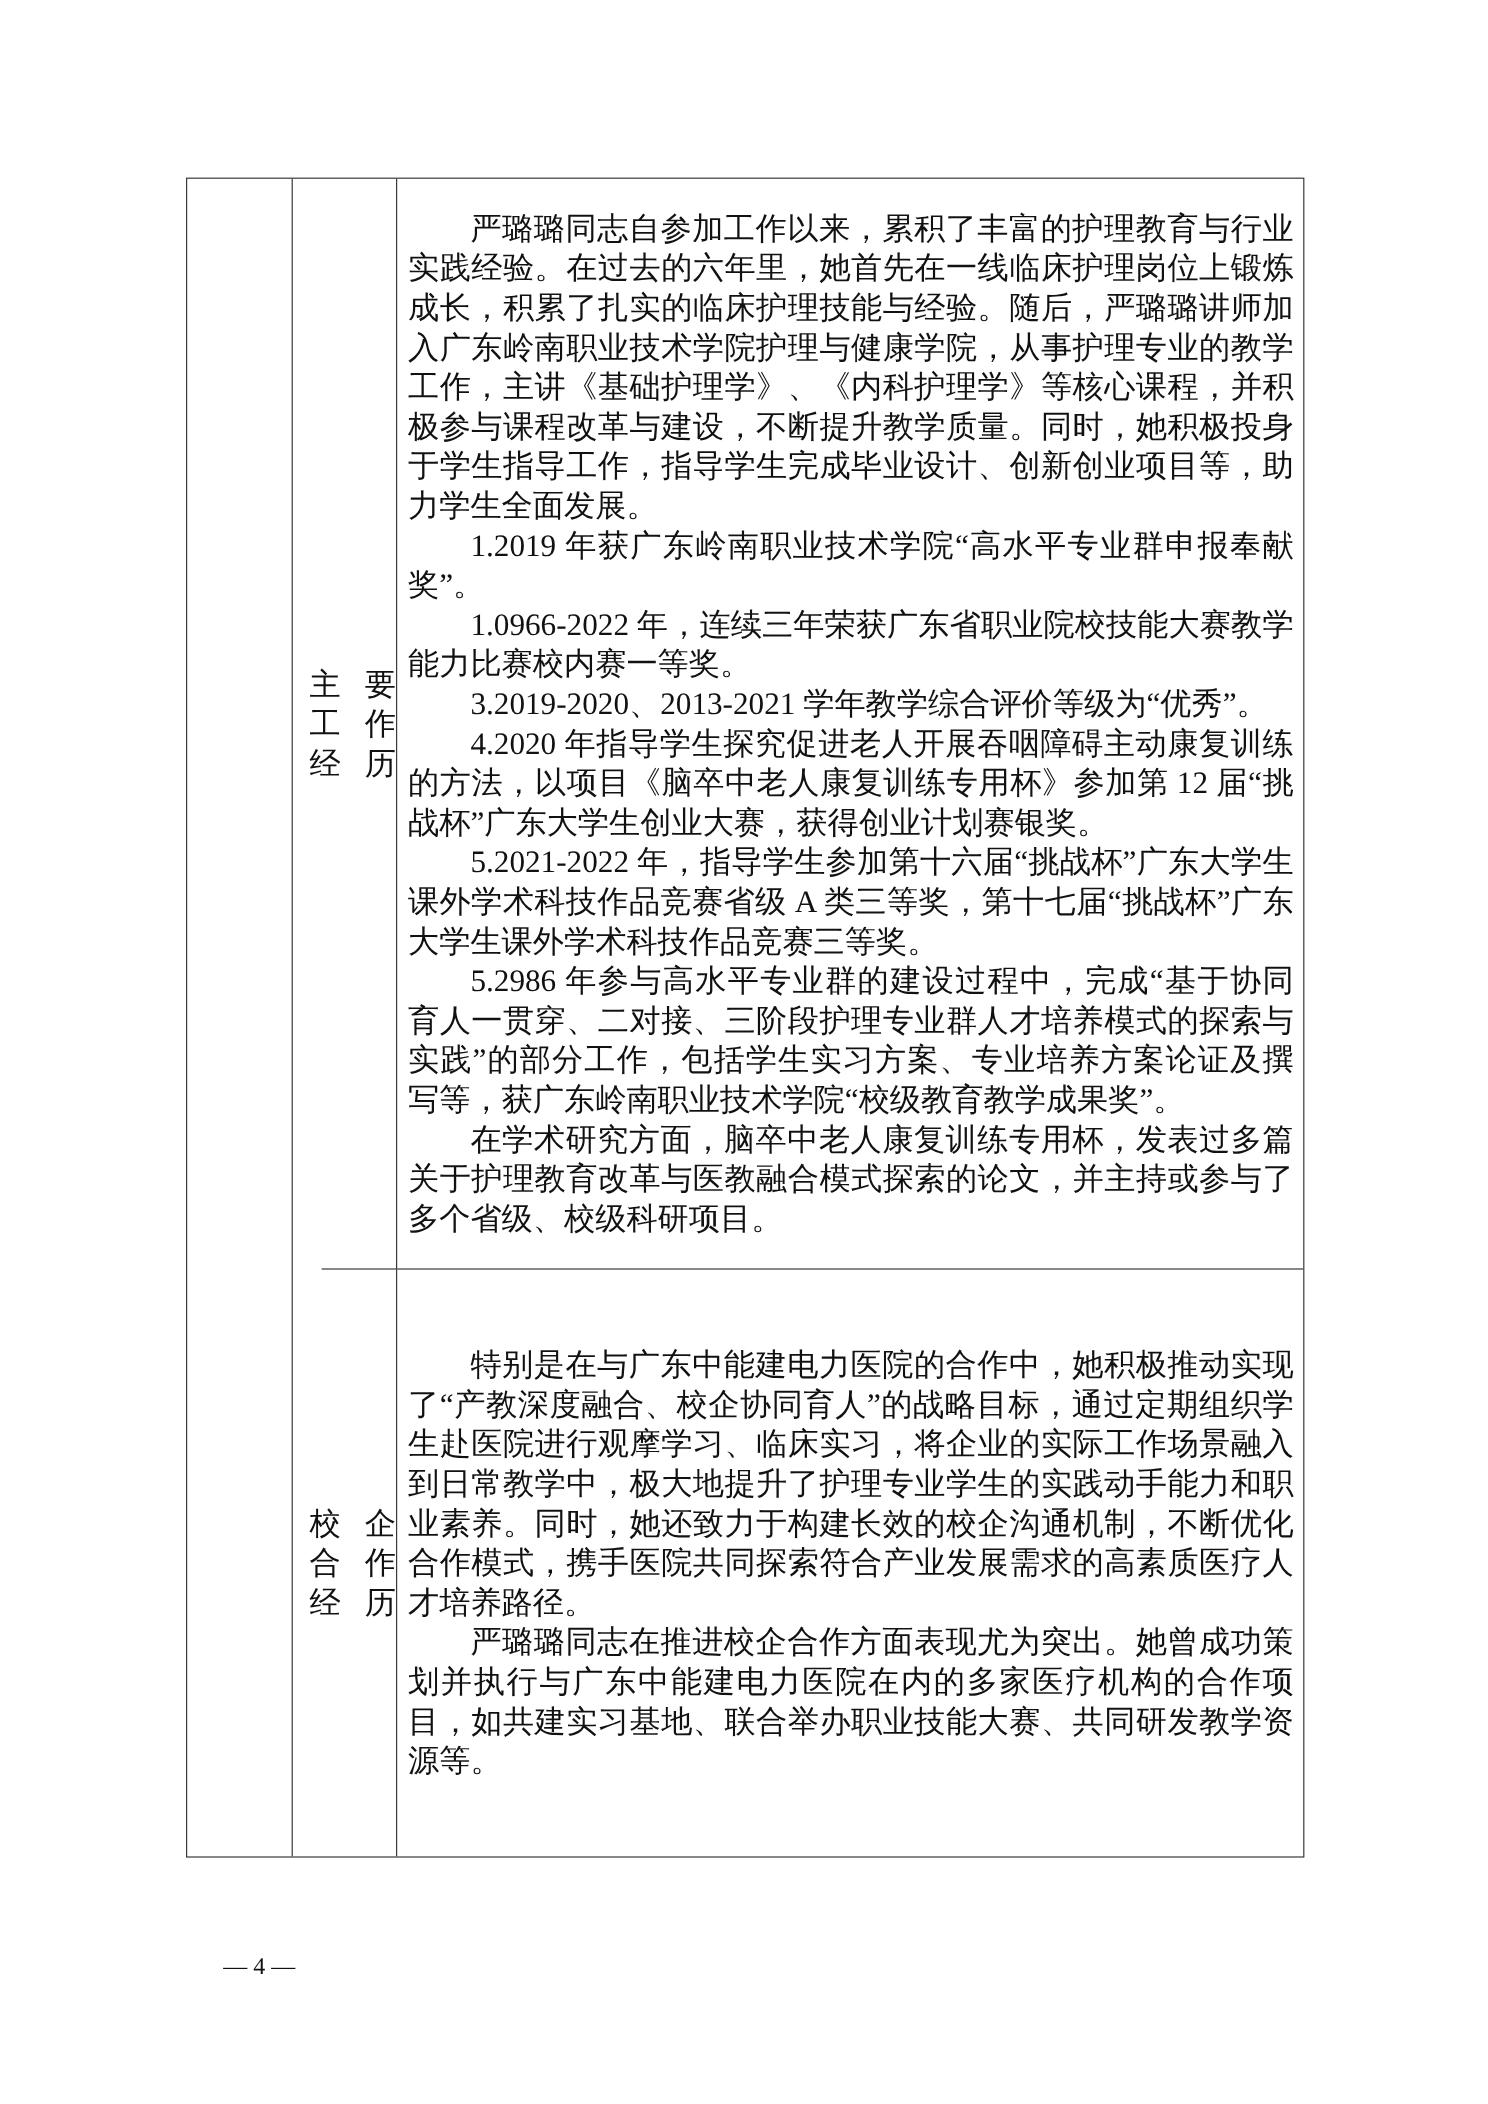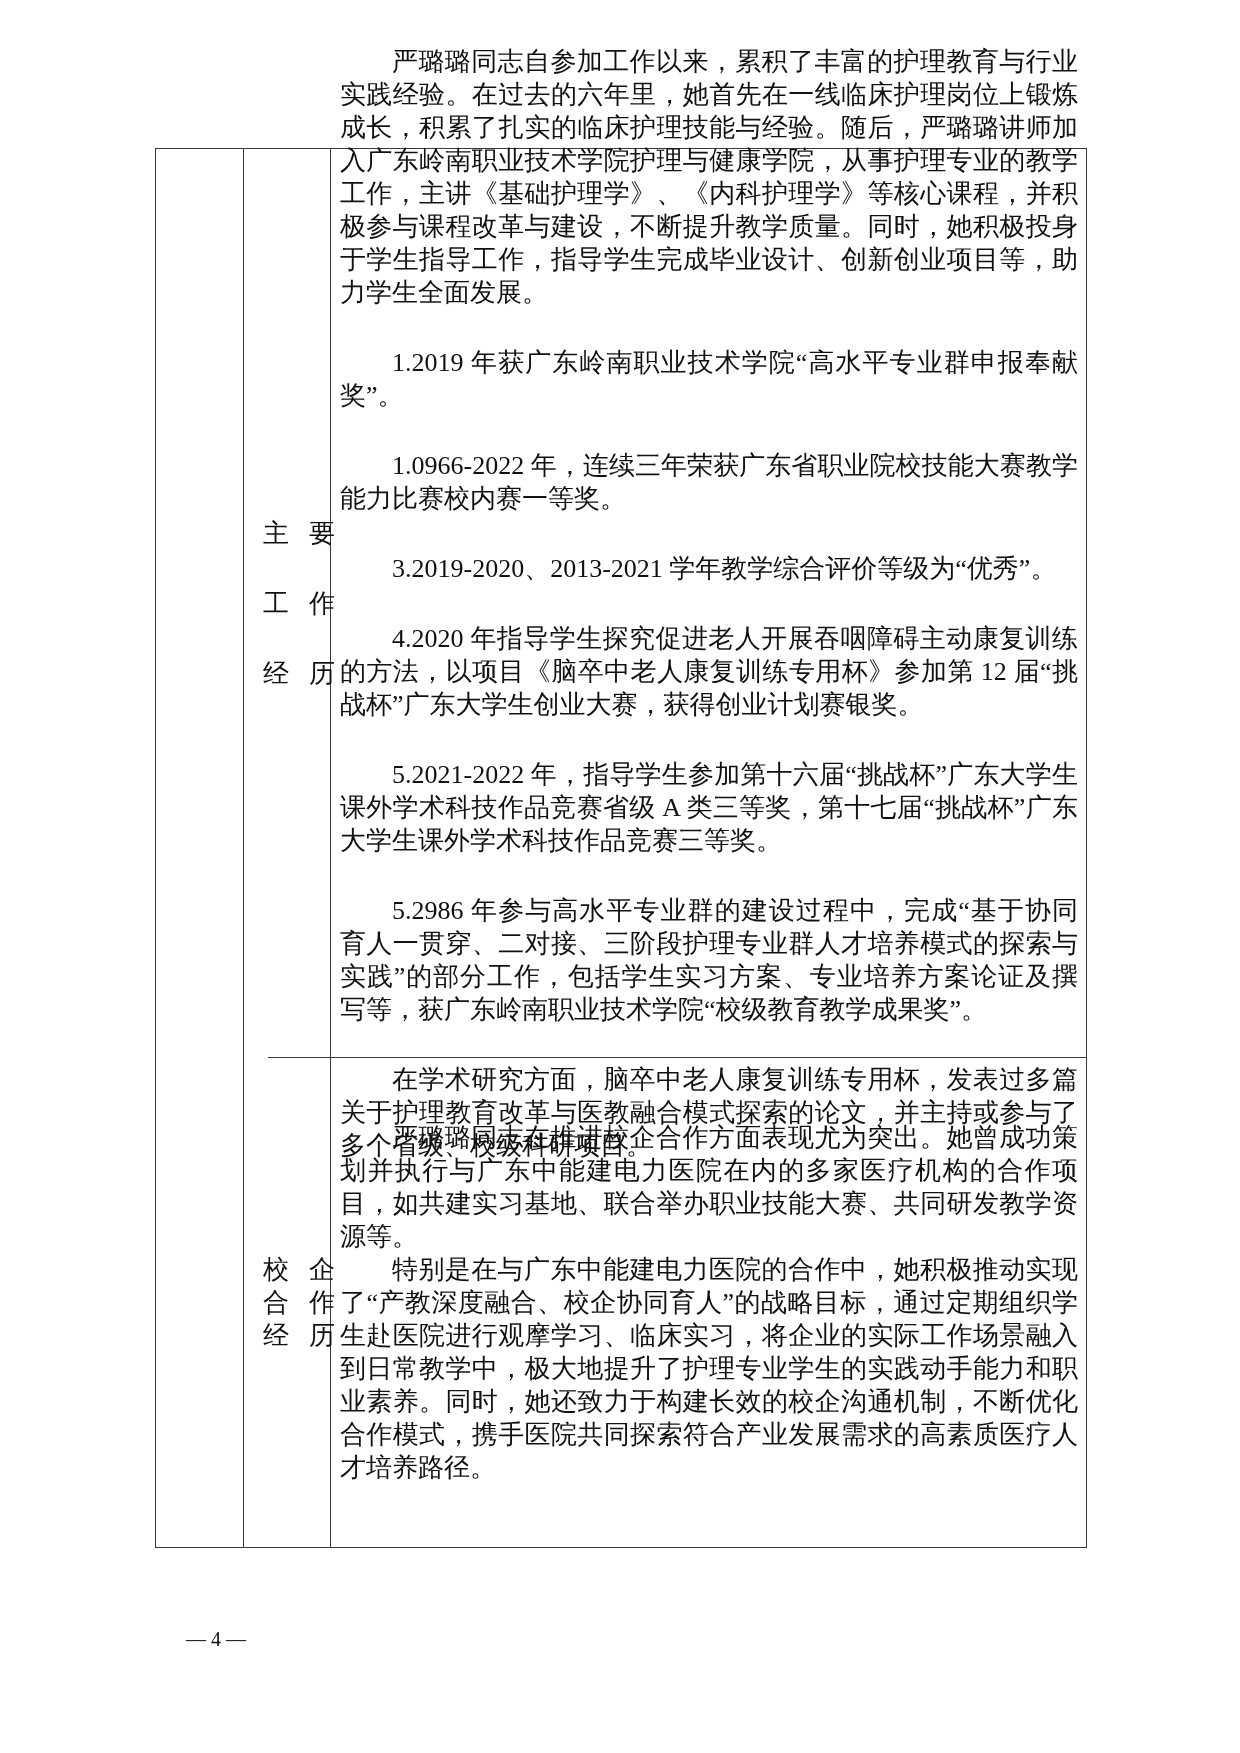--- a/index.html
+++ b/index.html
@@ -34,40 +34,39 @@
   }
   .cell-side {
     grid-column: 1;
     grid-row: 1 / 3;
     border-right: 1.5px solid #3a3a3a;
   }
   .cell-label {
     grid-column: 2;
     display: flex;
     flex-direction: column;
-    align-items: center;
+    align-items: flex-end;
     justify-content: center;
     border-right: 1.5px solid #3a3a3a;
     font-size: 26px;
     line-height: 33px;
     margin-left: 24px;
   }
   .cell-content {
     grid-column: 3;
     display: flex;
     flex-direction: column;
     justify-content: center;
     padding: 0 8px 0 9px;
     font-size: 26px;
     line-height: 33px;
   }
   .row1 {
     grid-row: 1;
     border-bottom: 1.5px solid #3a3a3a;
-    gap: 37px;
   }
   .row2 {
     grid-row: 2;
   }
   .label-line {
     width: 72px;
     text-align: justify;
     text-align-last: justify;
     white-space: nowrap;
   }
@@ -114,21 +113,21 @@
       <p>在学术研究方面，脑卒中老人康复训练专用杯，发表过多篇关于护理教育改革与医教融合模式探索的论文，并主持或参与了多个省级、校级科研项目。</p>
     </div>
 
     <div class="cell cell-label row2">
       <span class="label-line">校企</span>
       <span class="label-line">合作</span>
       <span class="label-line">经历</span>
     </div>
 
     <div class="cell cell-content row2">
+      <p>特别是在与广东中能建电力医院的合作中，她积极推动实现了“产教深度融合、校企协同育人”的战略目标，通过定期组织学生赴医院进行观摩学习、临床实习，将企业的实际工作场景融入到日常教学中，极大地提升了护理专业学生的实践动手能力和职业素养。同时，她还致力于构建长效的校企沟通机制，不断优化合作模式，携手医院共同探索符合产业发展需求的高素质医疗人才培养路径。</p>
       <p>严璐璐同志在推进校企合作方面表现尤为突出。她曾成功策划并执行与广东中能建电力医院在内的多家医疗机构的合作项目，如共建实习基地、联合举办职业技能大赛、共同研发教学资源等。</p>
-      <p>特别是在与广东中能建电力医院的合作中，她积极推动实现了“产教深度融合、校企协同育人”的战略目标，通过定期组织学生赴医院进行观摩学习、临床实习，将企业的实际工作场景融入到日常教学中，极大地提升了护理专业学生的实践动手能力和职业素养。同时，她还致力于构建长效的校企沟通机制，不断优化合作模式，携手医院共同探索符合产业发展需求的高素质医疗人才培养路径。</p>
     </div>
 
   </div>
 
   <div class="page-number">— 4 —</div>
 
 </div>
 
 </body></html>

